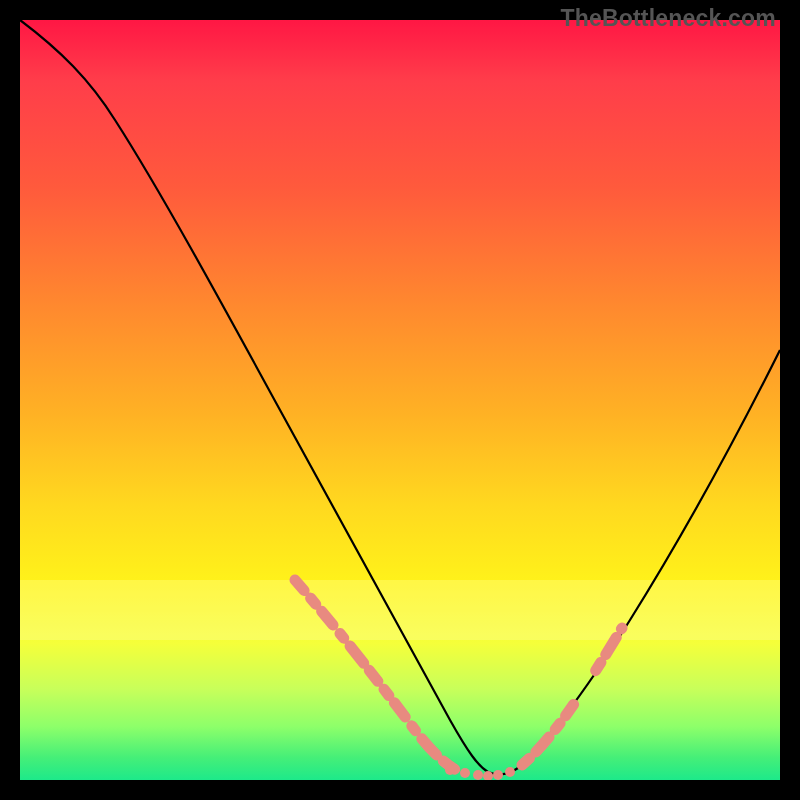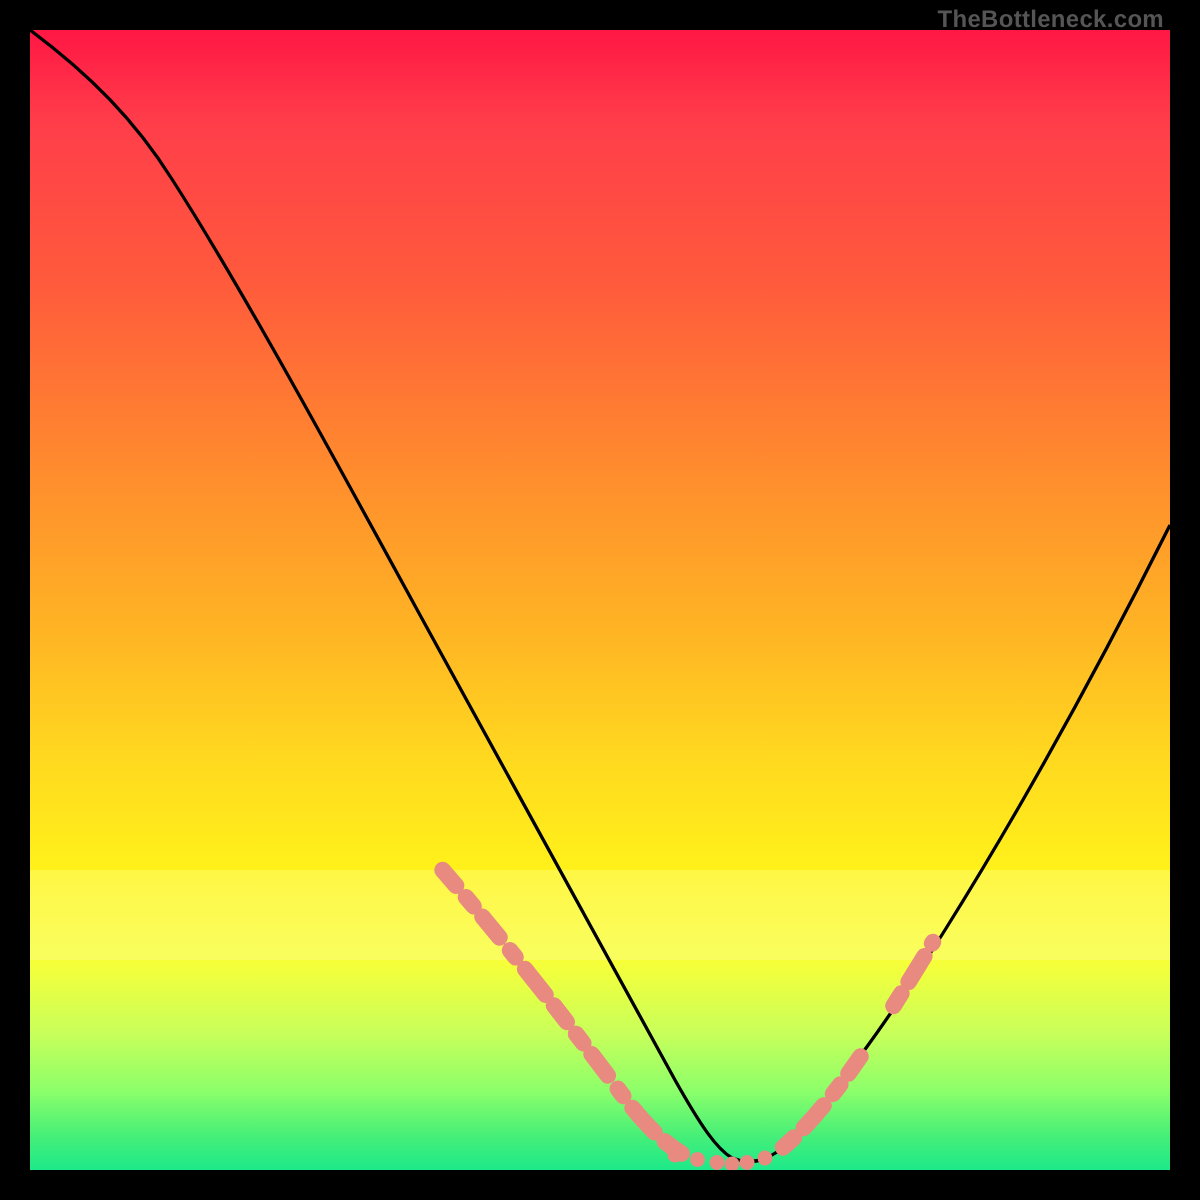--- a/index.html
+++ b/index.html
@@ -54,21 +54,21 @@
     left: 0;
     top: 0;
     width: 760px;
     height: 760px;
   }
   .watermark {
     position: absolute;
     top: 5px;
     right: 24px;
     color: #555;
-    font-size: 16px;
+    font-size: 23px;
     font-weight: bold;
     letter-spacing: 0.2px;
   }
 </style>
 </head>
 <body>
 
 <div class="frame">
   <div class="plot-area"></div>
   <div class="yellow-band"></div>

